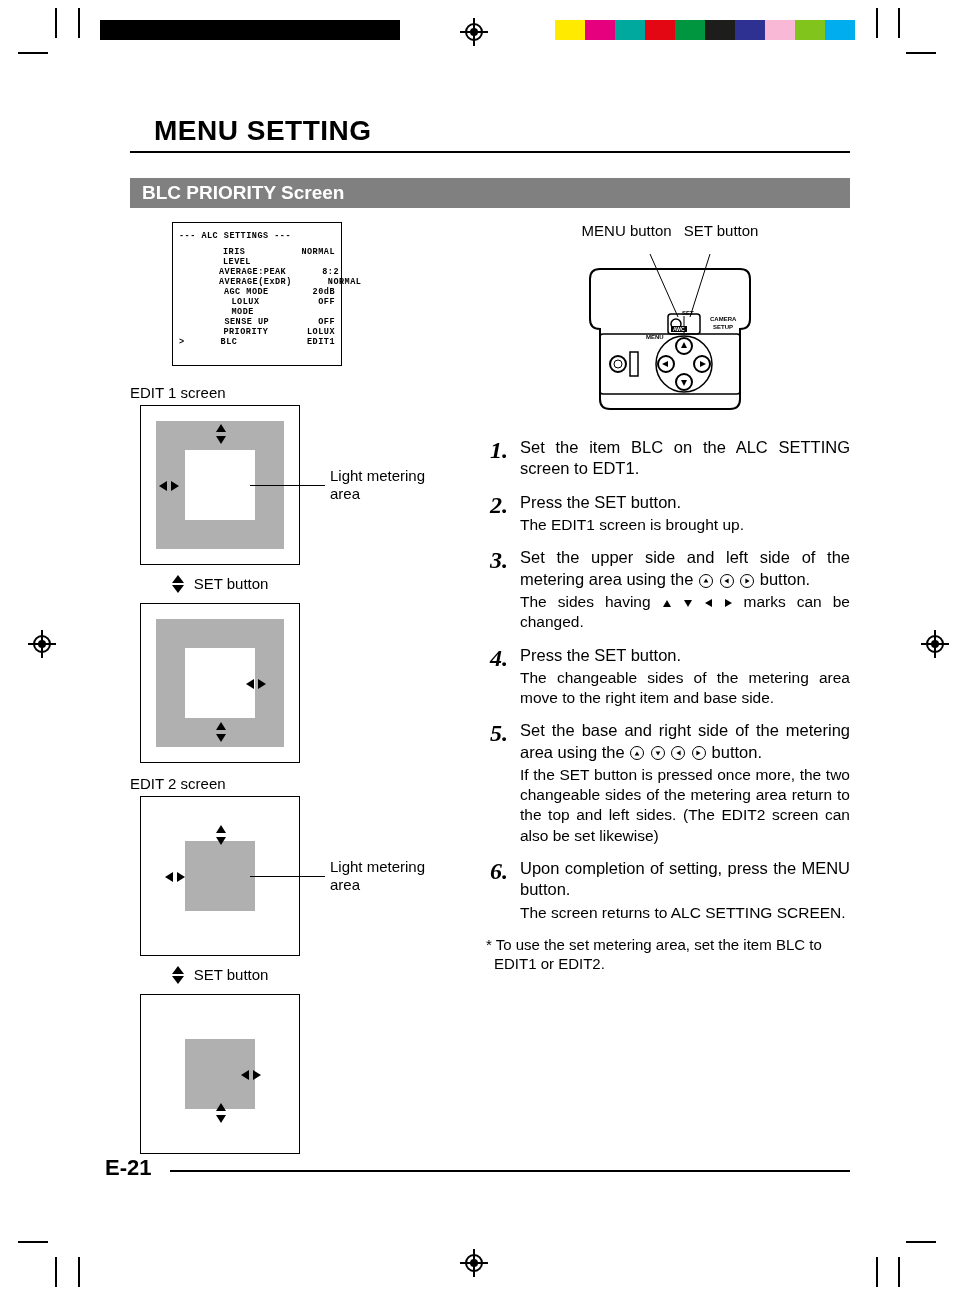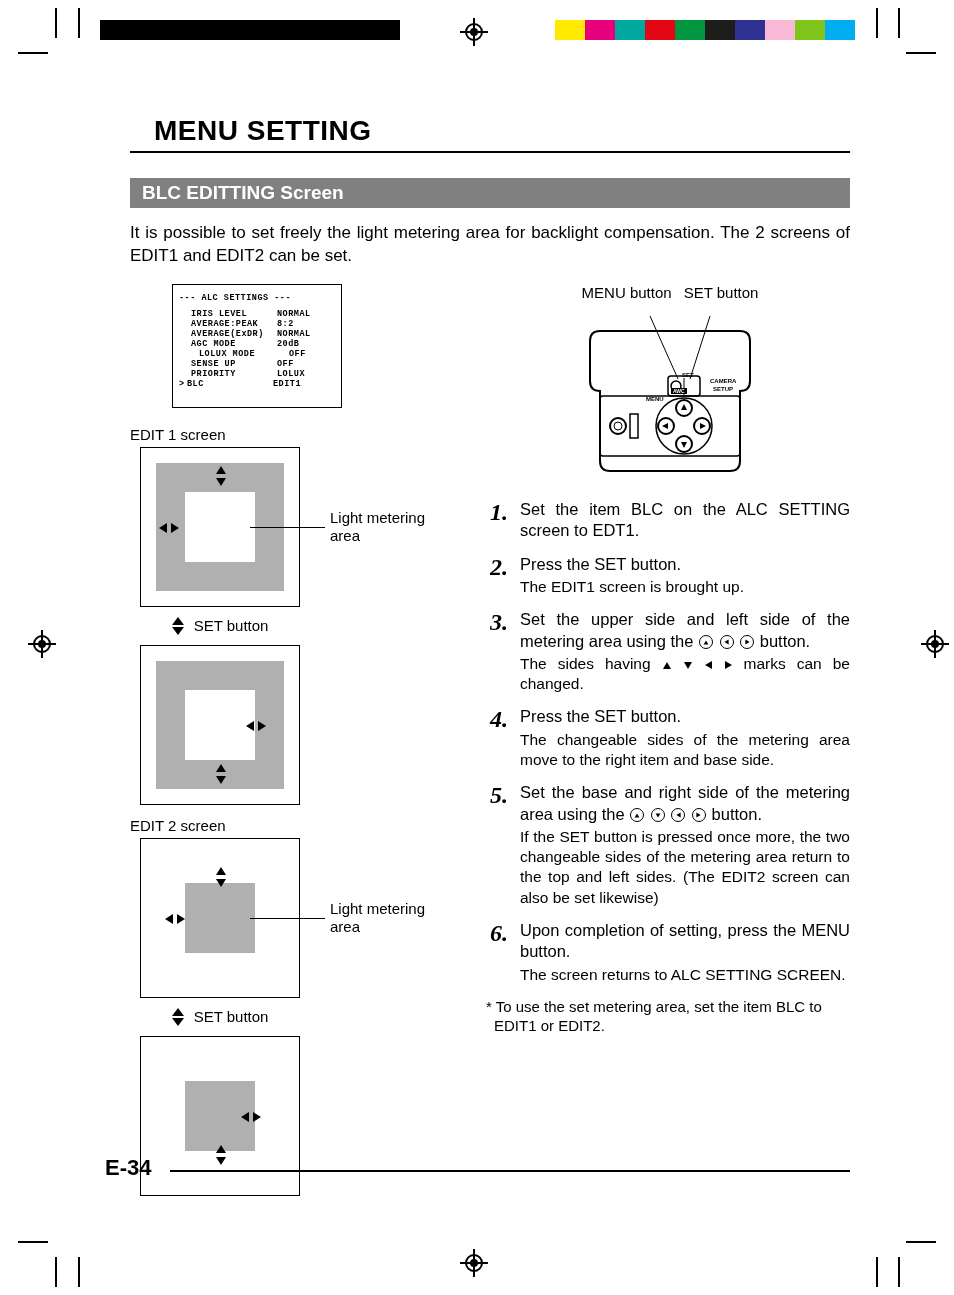--- a/index.html
+++ b/index.html
@@ -82,21 +82,21 @@
     width: 170px;
     margin-left: 42px;
     padding: 8px 6px 18px 6px;
     font-family: "Courier New", monospace;
     font-size: 8.5px;
     font-weight: bold;
     letter-spacing: 0.5px;
     margin-bottom: 18px;
   }
   .alc-title { text-align: left; margin-bottom: 6px; font-size: 8.5px; }
-  .alc-row { display: flex; padding-left: 4px; }
+  .alc-row { display: flex; padding-left: 4px; gap: 36px; }
   .alc-row.cursor { padding-left: 0; }
   .alc-row .c { width: 8px; }
   .alc-row .k { width: 90px; }
   .alc-row .v { }
 
   .screen-label {
     font-size: 15px;
     margin: 12px 0 4px 0;
   }
 
@@ -219,22 +219,21 @@
   </div>
 <div class="crosshair" style="top:635px;left:33px">
     <div class="inner"></div>
   </div>
 <div class="crosshair" style="top:635px;right:10px">
     <div class="inner"></div>
   </div>
 
 <div class="page">
   <h1 class="main-title">MENU SETTING</h1>
-  <div class="section-bar">BLC EDITTING Screen</div>
-  <p class="intro">It is possible to set freely the light metering area for backlight compensation.  The 2 screens of EDIT1 and EDIT2 can be set.</p>
+  <div class="section-bar">BLC PRIORITY Screen</div>
 
   <div class="columns">
 
     <div class="left-col">
 
       <div class="alc-box">
         <div class="alc-title">--- ALC SETTINGS ---</div>
         <div id="alc-rows">
             <div class="alc-row">
               <span class="c"></span>
@@ -452,13 +451,13 @@
           <div class="step-sub">The screen returns to ALC SETTING SCREEN.</div>
         </div>
       </div>
 
       <div class="footnote">* To use the set metering area, set the item BLC to EDIT1 or EDIT2.</div>
     </div>
   </div>
 </div>
 
 <div class="bottom-rule" style="top:1170px;left:170px;width:680px"></div>
-<div class="page-num" style="top:1155px">E-34</div>
+<div class="page-num" style="top:1155px">E-21</div>
 
 </body></html>

